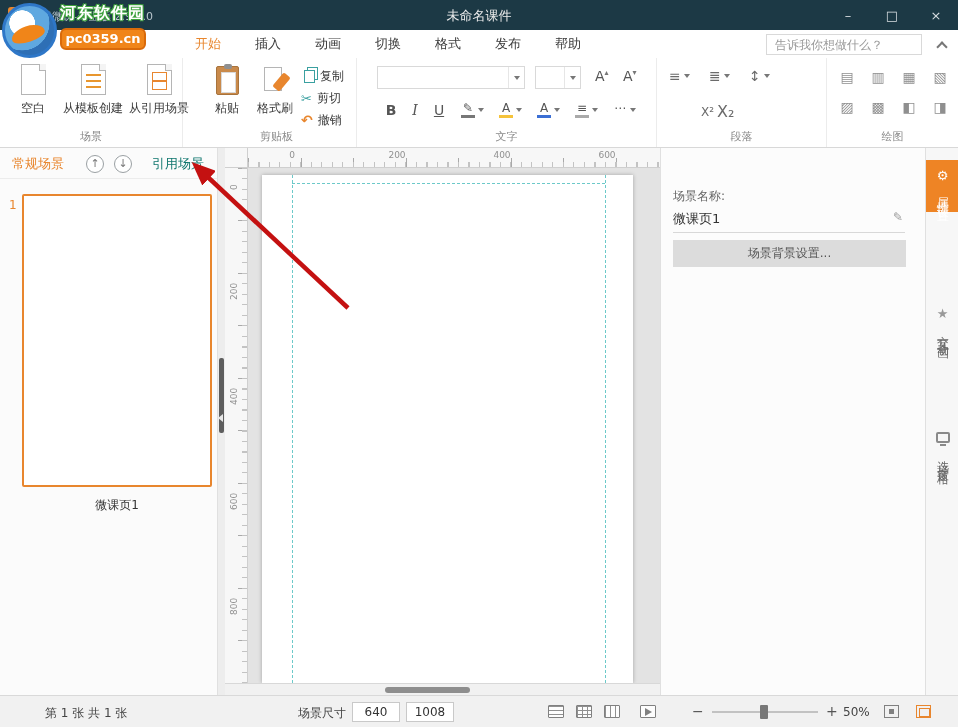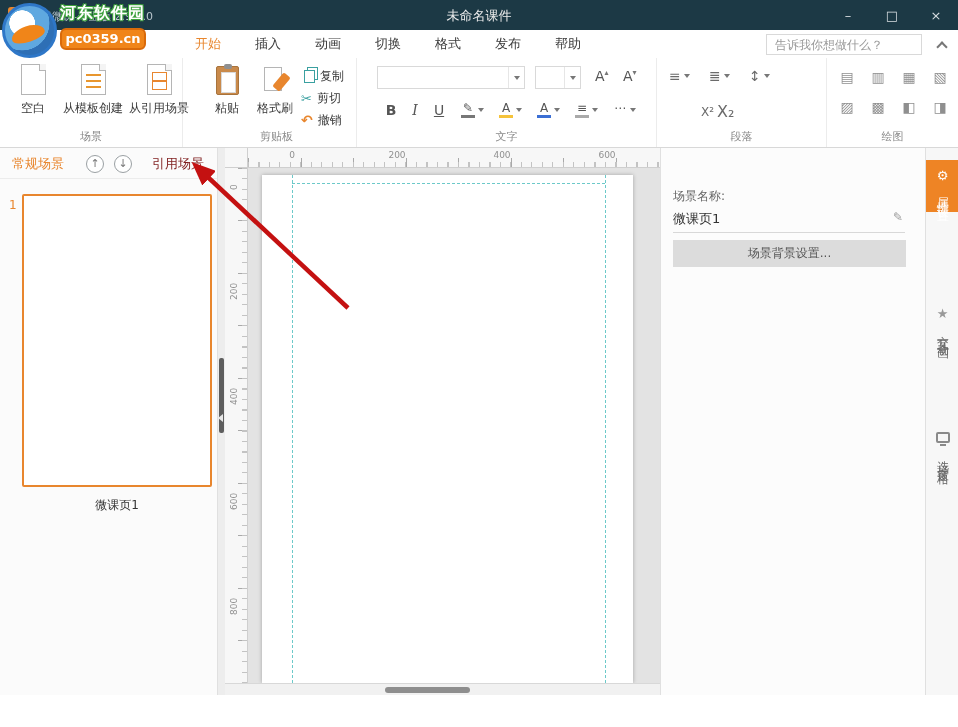--- a/index.html
+++ b/index.html
@@ -66,21 +66,21 @@
   .colorbtn .cb-letter { display: block; font-size: 12px; line-height: 12px; color: #555; }
   .colorbtn .cb-bar { display: block; width: 14px; height: 3px; margin: 1px auto 0; }
   .para-btn { position: absolute; display: flex; align-items: center; color: #6B6B6B; }
   .para-btn .pi { font-size: 14px; line-height: 16px; }
   .align-text-btn { position: absolute; top: 46px; display: flex; align-items: center; font-size: 12px; color: #3A3A3A; }
   .draw-tool { position: absolute; width: 24px; height: 22px; line-height: 22px; text-align: center; font-size: 14px; color: #8F8F8F; }
 
   
   .left-panel { position: absolute; left: 0; top: 148px; width: 218px; height: 547px; background: #FBFBFB; border-right: 1px solid #E0E0E0; }
   .lp-header { position: absolute; left: 0; top: 0; width: 100%; height: 31px; border-bottom: 1px solid #ECECEC; }
-  .lp-tab { position: absolute; top: 0; line-height: 31px; font-size: 13px; color: #7f1d1d; white-space: nowrap; }
+  .lp-tab { position: absolute; top: 0; line-height: 31px; font-size: 13px; color: #0f766e; white-space: nowrap; }
   .lp-tab.active { color: #E8862E; }
   .circle-btn { position: absolute; top: 7px; width: 18px; height: 18px; border: 1px solid #9AA0A3; border-radius: 50%; color: #777; font-size: 11px; text-align: center; line-height: 16px; background: #fff; }
   .slide-num { position: absolute; left: 9px; top: 50px; font-size: 12px; color: #E8862E; }
   .slide-thumb { position: absolute; left: 22px; top: 46px; width: 190px; height: 293px; background: #fff; border: 2px solid #E8862E; border-radius: 2px; }
   .slide-caption { position: absolute; left: 22px; top: 349px; width: 190px; text-align: center; font-size: 12px; color: #333; }
 
   
   .splitter { position: absolute; left: 218px; top: 148px; width: 7px; height: 547px; background: #EDEDED; }
   .split-thumb { position: absolute; left: 1px; top: 210px; width: 5px; height: 75px; background: #5E5E5E; border-radius: 2px; }
   .split-arrow { position: absolute; left: 0; top: 266px; width: 0; height: 0; border-top: 4px solid transparent; border-bottom: 4px solid transparent; border-right: 5px solid #E8E8E8; }
@@ -376,20 +376,37 @@
     <div class="side-tab" style="top:158px;">
       <span class="st-icon">★</span>
       <span class="vtext">交互动画</span>
     </div>
     <div class="side-tab" style="top:284px;">
       <span class="mon-ic"></span>
       <span class="vtext">选择窗格</span>
     </div>
   </div>
 
+  <div class="statusbar">
+    <span class="sb-pageinfo">第 1 张  共 1 张</span>
+    <span class="sb-sizelabel">场景尺寸</span>
+    <span class="sb-input" style="left:352px;">640</span>
+    <span class="sb-input" style="left:406px;">1008</span>
+    <span class="vic vic-rows" style="left:548px;"></span>
+    <span class="vic vic-grid" style="left:576px;"></span>
+    <span class="vic vic-cols" style="left:604px;"></span>
+    <span class="vic vic-play" style="left:640px;"></span>
+    <span class="sb-zoom-minus">−</span>
+    <span class="sb-zoom-track"></span>
+    <span class="sb-zoom-knob"></span>
+    <span class="sb-zoom-plus">+</span>
+    <span class="sb-zoom-val">50%</span>
+    <span class="fit-ic" style="left:884px;"></span>
+    <span class="full-ic" style="left:916px;"></span>
+  </div>
 
   <div class="watermark">
     <div class="wm-logo"></div>
     <div class="wm-texts">
       <div class="wm-site">河东软件园</div>
       <div class="wm-url">pc0359.cn</div>
     </div>
   </div>
 
   <svg class="anno" viewBox="0 0 958 727">

